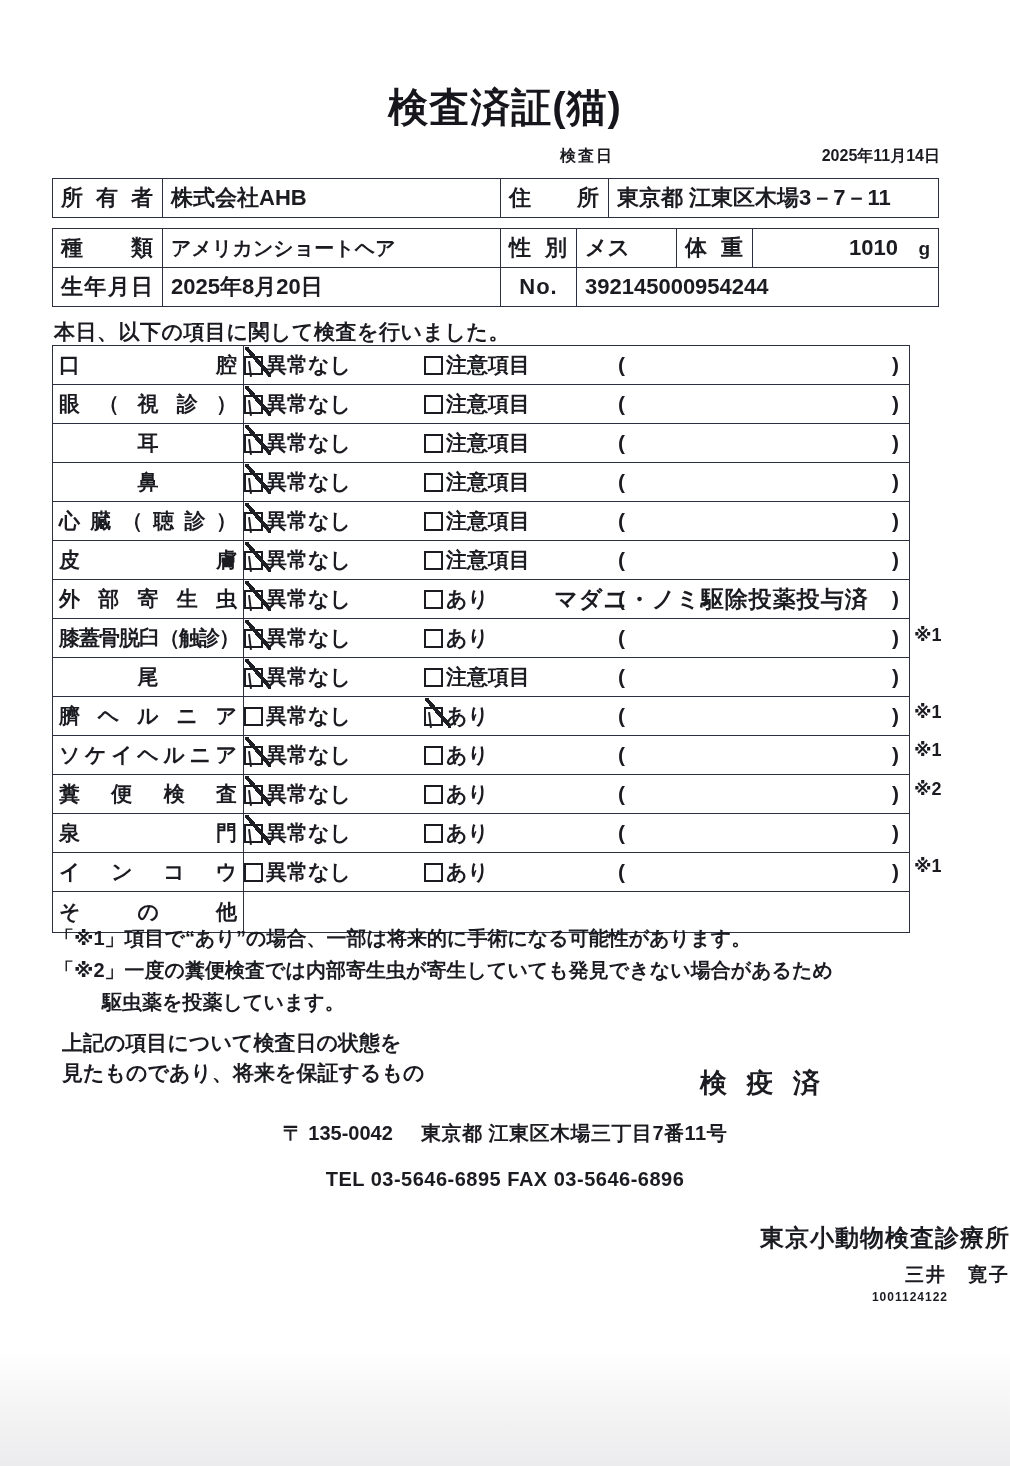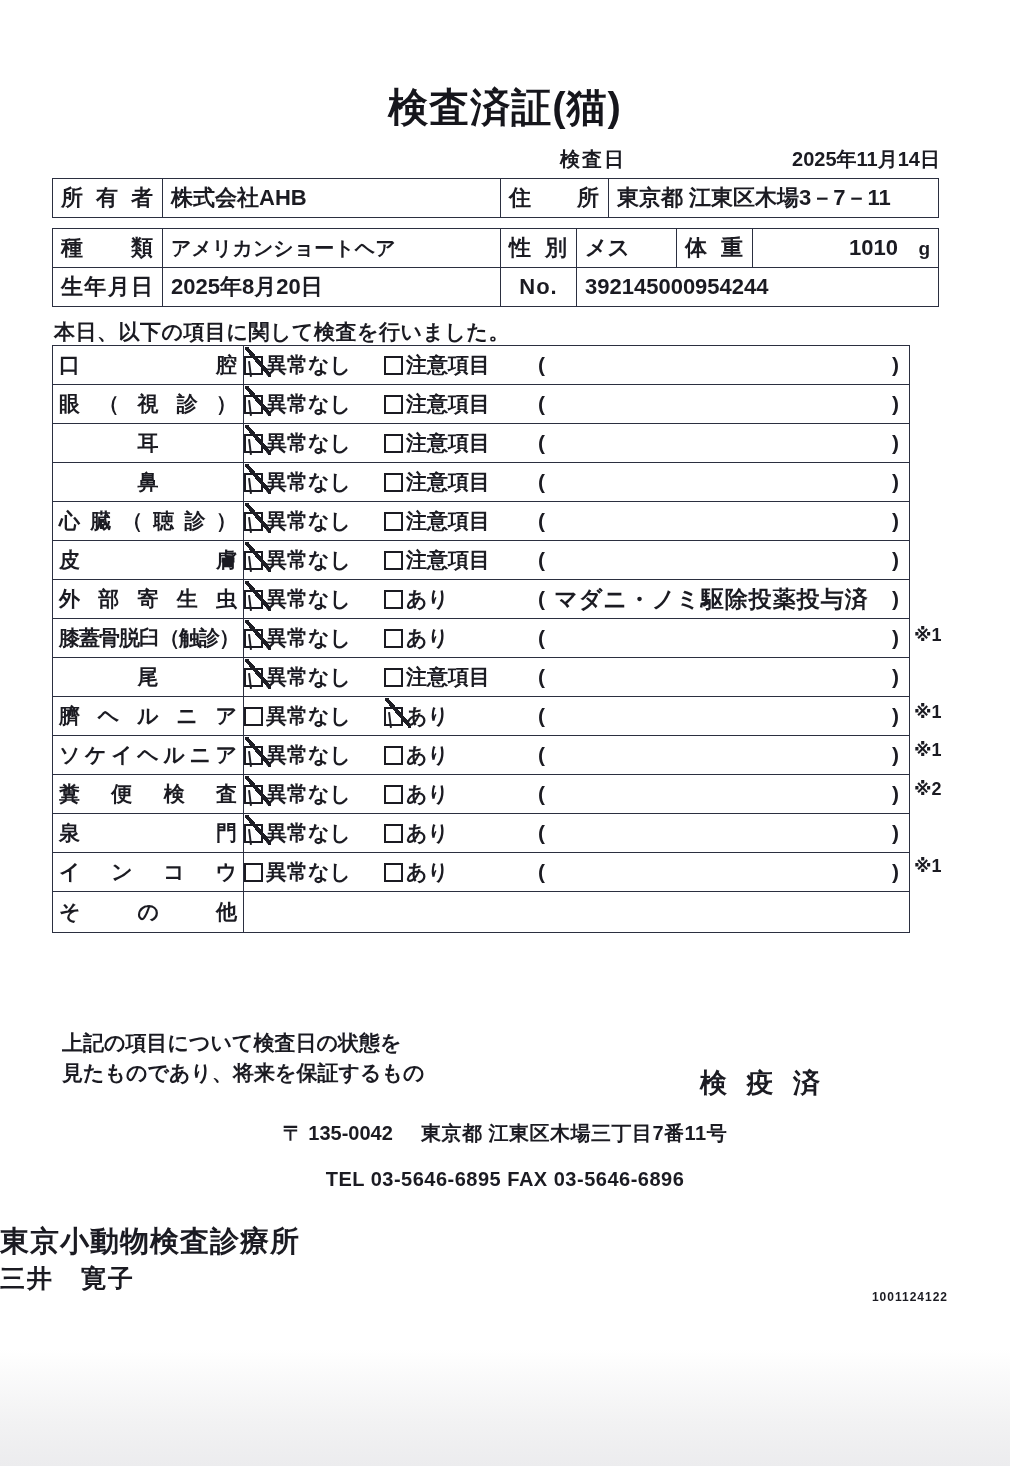--- a/index.html
+++ b/index.html
@@ -40,21 +40,21 @@
   }
 
   
   .date-line {
     position: absolute;
     left: 560px; top: 146px;
     width: 380px;
     display: flex;
     justify-content: space-between;
     align-items: baseline;
-    font-size: 20px;
+    font-size: 16px;
     font-weight: 700;
   }
   .date-line .lbl { letter-spacing: 2px; }
   .date-line .val { letter-spacing: 0px; }
 
   
   .tbl {
     position: absolute;
     border-collapse: collapse;
     table-layout: fixed;
@@ -122,20 +122,21 @@
   .row-label.tight { text-align-last: center; font-size: 19px; letter-spacing: -1px;}
   .row-label.single { text-align-last: center; }
   .opts {
     padding: 0 0 0 8px;
     position: relative;
   }
   .optwrap {
     display: flex;
     align-items: center;
     height: 38px;
+    gap: 40px;
   }
   .opt {
     display: inline-flex;
     align-items: center;
     position: relative;
     white-space: nowrap;
   }
   .opt.first { width: 140px; }
   .opt.second { width: 150px; }
   .box {
@@ -231,31 +232,31 @@
     width: 1010px;
     text-align: center;
     font-size: 20px;
     font-weight: 700;
     letter-spacing: 0.5px;
   }
   .clinic {
     position: absolute;
     left: 0; top: 1222px;
     width: 1010px;
-    text-align: left;
-    font-size: 29px;
+    text-align: right;
+    font-size: 24px;
     font-weight: 700;
     letter-spacing: 1px;
   }
   .vet {
     position: absolute;
     left: 0; top: 1262px;
     width: 1010px;
-    text-align: left;
-    font-size: 25px;
+    text-align: right;
+    font-size: 19px;
     font-weight: 700;
     letter-spacing: 2px;
   }
   .refno {
     position: absolute;
     right: 62px; top: 1290px;
     font-size: 12px;
     font-weight: 700;
     letter-spacing: 1px;
   }
@@ -584,20 +585,25 @@
     </table>
 
     <div id="marks-layer">
         <div class="mark" style="top: 623.5px;">※1</div>
         <div class="mark" style="top: 700.5px;">※1</div>
         <div class="mark" style="top: 739px;">※1</div>
         <div class="mark" style="top: 777.5px;">※2</div>
         <div class="mark" style="top: 854.5px;">※1</div>
       </div>
 
+    <div class="footnotes">
+      <div>「※1」項目で“あり”の場合、一部は将来的に手術になる可能性があります。</div>
+      <div>「※2」一度の糞便検査では内部寄生虫が寄生していても発見できない場合があるため</div>
+      <span class="fn-indent">駆虫薬を投薬しています。</span>
+    </div>
 
     <div class="disclaimer">
       <div>上記の項目について検査日の状態を</div>
       <div>見たものであり、将来を保証するもの</div>
     </div>
 
     <div class="stamp">検 疫 済</div>
 
     <div class="addr">
       <span class="zip"><span>〒</span> <span>135-0042</span></span><span>東京都 江東区木場三丁目7番11号</span>

